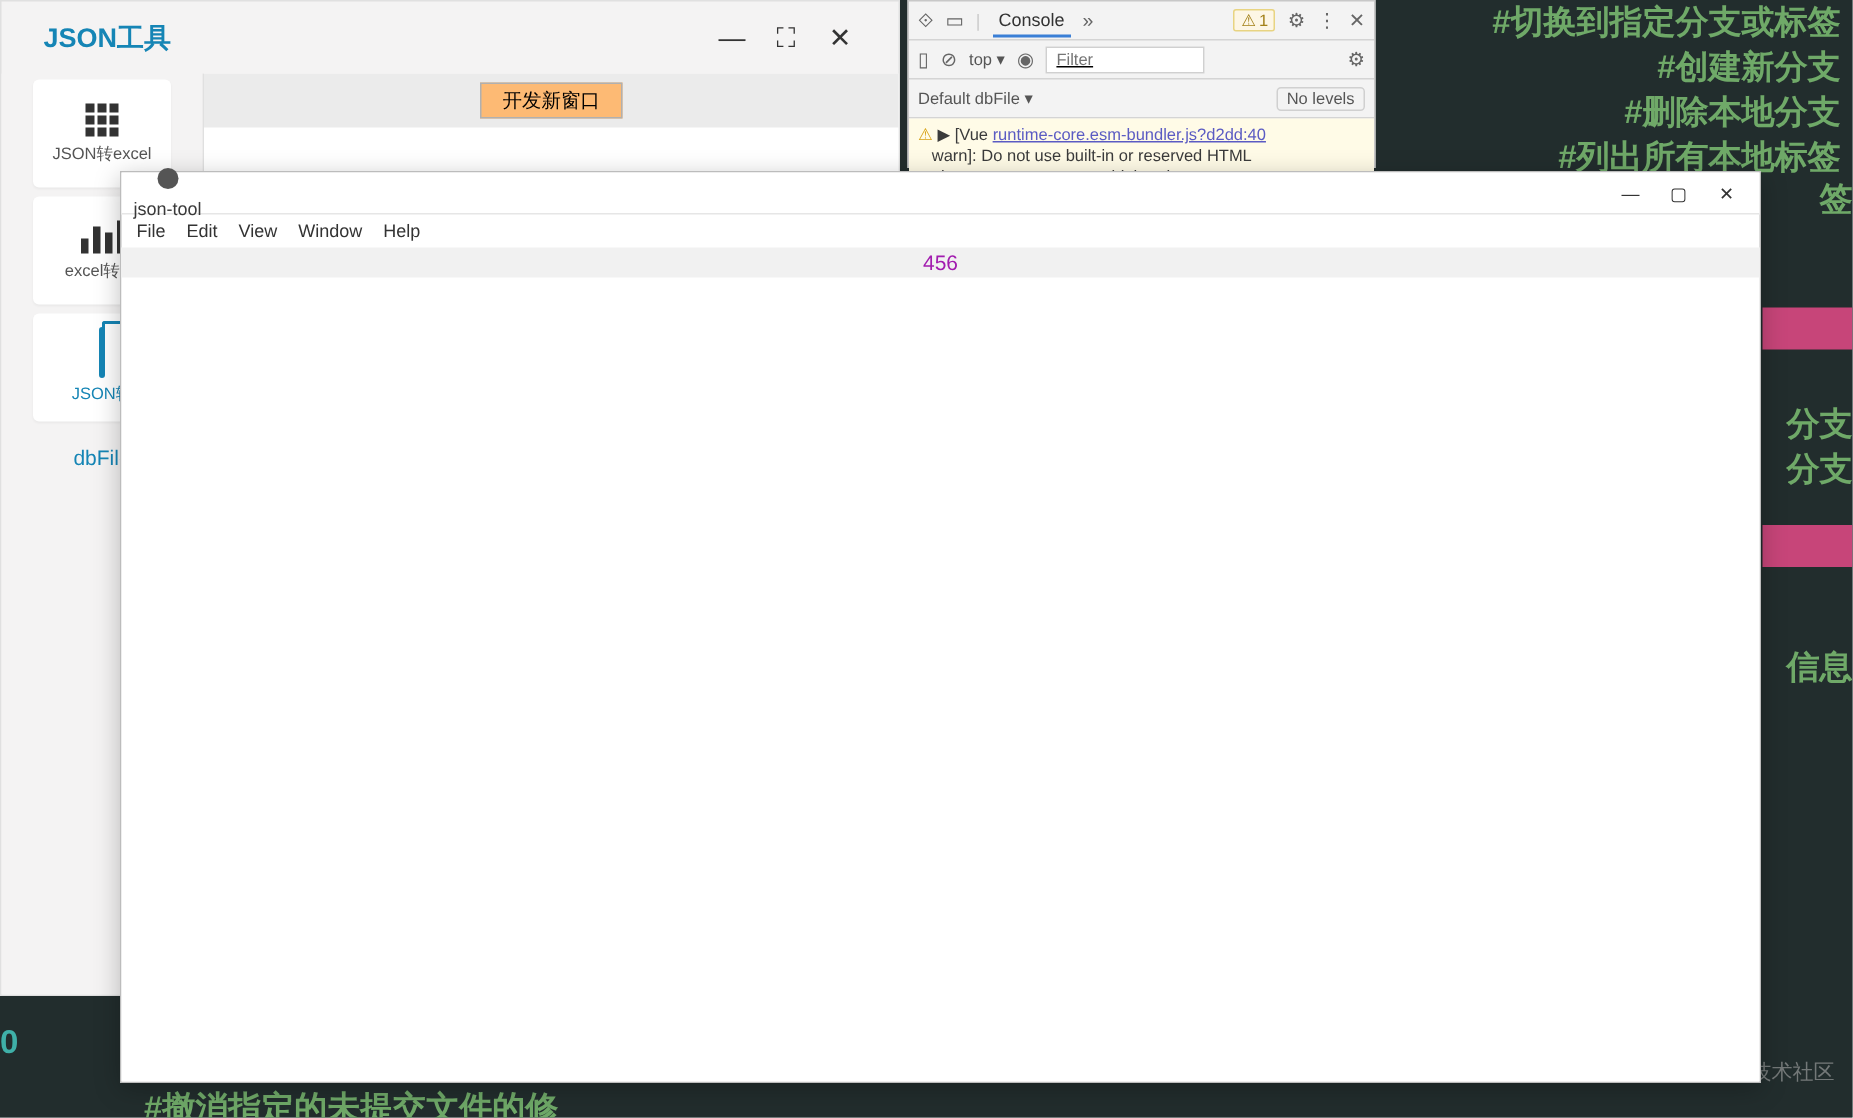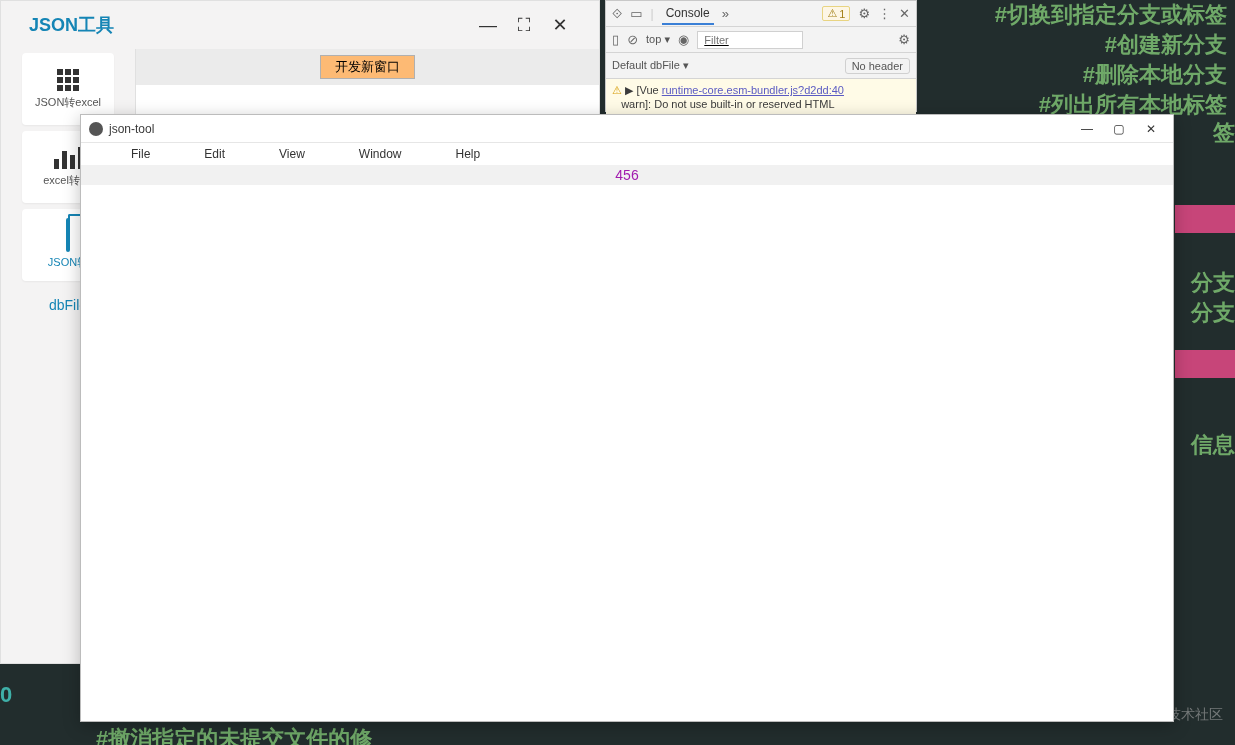--- a/index.html
+++ b/index.html
@@ -38,26 +38,26 @@
 .dt-filter { border: 1px solid #d0d0d0; padding: 2px 6px; font-size: 11px; width: 106px; height: 18px; background: #fff; text-decoration: underline; }
 .dt-select { color: #555; font-size: 11px; cursor: pointer; }
 .dt-noissues { border: 1px solid #d0d0d0; padding: 1px 6px; font-size: 11px; border-radius: 3px; color: #555; }
 .dt-log { padding: 4px 6px; font-size: 11px; line-height: 14px; background: #fffbe7; }
 .dt-log .link { color: #5b5bc3; text-decoration: underline; }
 .dt-log .warn-tri { color: #d8a215; }
 
 
 .jt-win { position: absolute; left: 80px; top: 114px; width: 1094px; height: 608px; background: #fff; border: 1px solid #bcbcbc; box-shadow: 0 4px 16px rgba(0,0,0,0.25); }
 .jt-titlebar { height: 28px; display: flex; align-items: center; justify-content: space-between; padding: 0 8px; border-bottom: 1px solid #e6e6e6; background: #fff; }
-.jt-title-left { display: flex; align-items: center; gap: 6px; font-size: 12px; color: #3a3a3a; }
+.jt-title-left { display: flex; align-items: center; gap: 6px; font-size: 12px; color: #3a3a3a; flex-direction: column; }
 .jt-appicon { width: 14px; height: 14px; background: #555; border-radius: 50%; display: inline-block; }
 .jt-winctrl { display: flex; gap: 4px; }
 .jt-winctrl span { width: 28px; text-align: center; font-size: 12px; cursor: pointer; color: #333; }
 .jt-menubar { height: 22px; display: flex; align-items: center; gap: 14px; padding: 0 10px; font-size: 12px; color: #333; }
-.jt-menubar span { cursor: pointer; margin-left: 40px; }
+.jt-menubar span { cursor: pointer; }
 .jt-content { height: calc(100% - 50px); background: #fff; }
 .jt-band { height: 20px; background: #f1f1f1; display: flex; align-items: center; justify-content: center; }
 .jt-456 { color: #a21caf; font-size: 14px; }
 
 
 .grid-ico { display: grid; grid-template-columns: repeat(3, 6px); grid-template-rows: repeat(3, 6px); gap: 2px; }
 .grid-ico i { background: #333; display: block; width: 6px; height: 6px; }
 .bars-ico { display: flex; align-items: flex-end; gap: 3px; height: 22px; }
 .bars-ico i { width: 5px; background: #333; display: block; }
 .bars-ico i:nth-child(1){height:10px} .bars-ico i:nth-child(2){height:18px} .bars-ico i:nth-child(3){height:14px} .bars-ico i:nth-child(4){height:22px}
@@ -154,21 +154,21 @@
     <span class="dt-ico">⊘</span>
     <span class="dt-select">top ▾</span>
     <span class="dt-ico">◉</span>
     <input class="dt-filter" placeholder="Filter" style="">
     <span style="flex:1"></span>
     <span class="dt-ico">⚙</span>
   </div>
   <div class="dt-row">
     <span class="dt-select">Default dbFile ▾</span>
     <span style="flex:1"></span>
-    <span class="dt-noissues">No header</span>
+    <span class="dt-noissues">No levels</span>
   </div>
   <div class="dt-log">
     <span class="warn-tri">⚠</span>
     <span>▶ [Vue</span>
     <span class="link">runtime-core.esm-bundler.js?d2dd:40</span><br>
     &nbsp;&nbsp;&nbsp;<span>warn]: Do not use built-in or reserved HTML</span><br>
     &nbsp;&nbsp;&nbsp;<span>elements as component id: header</span>
   </div>
 </div>
 

